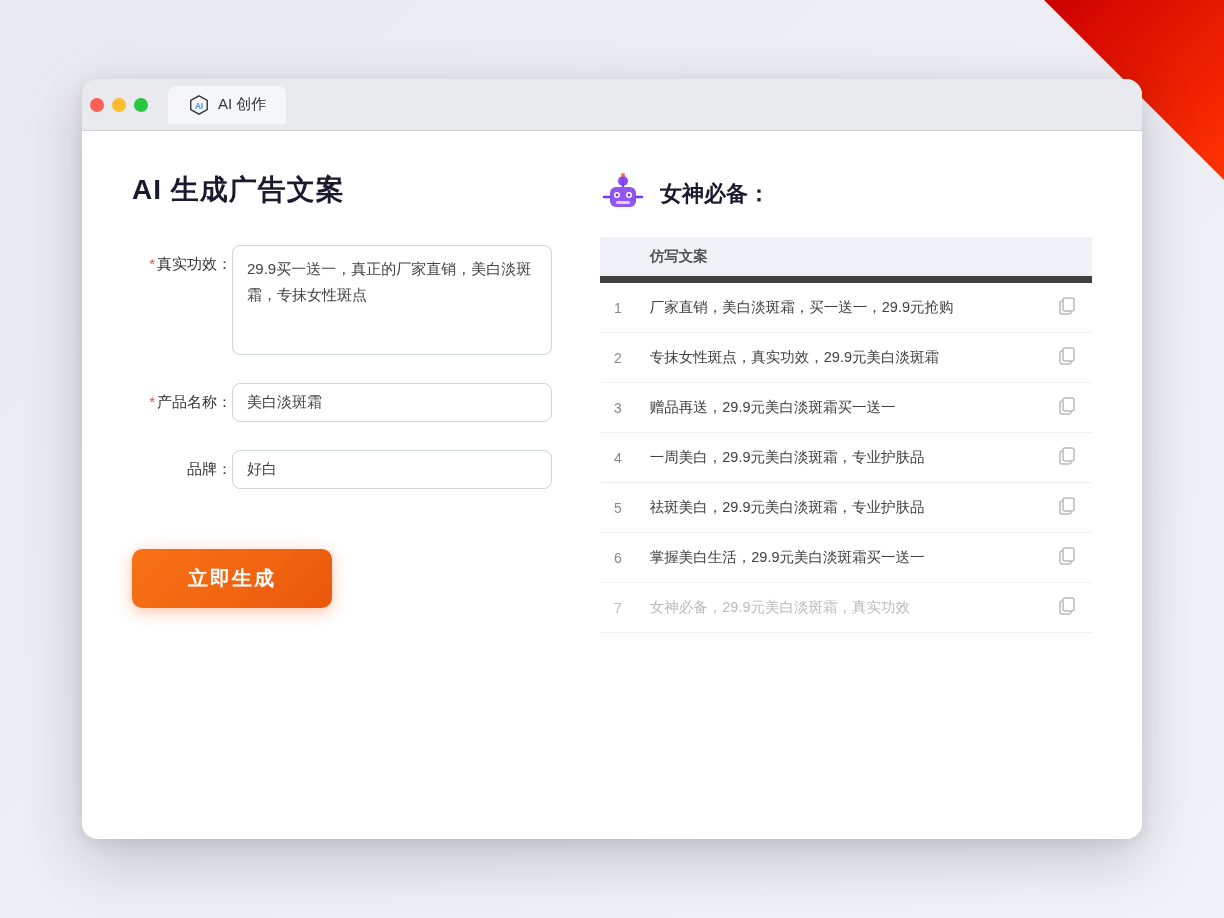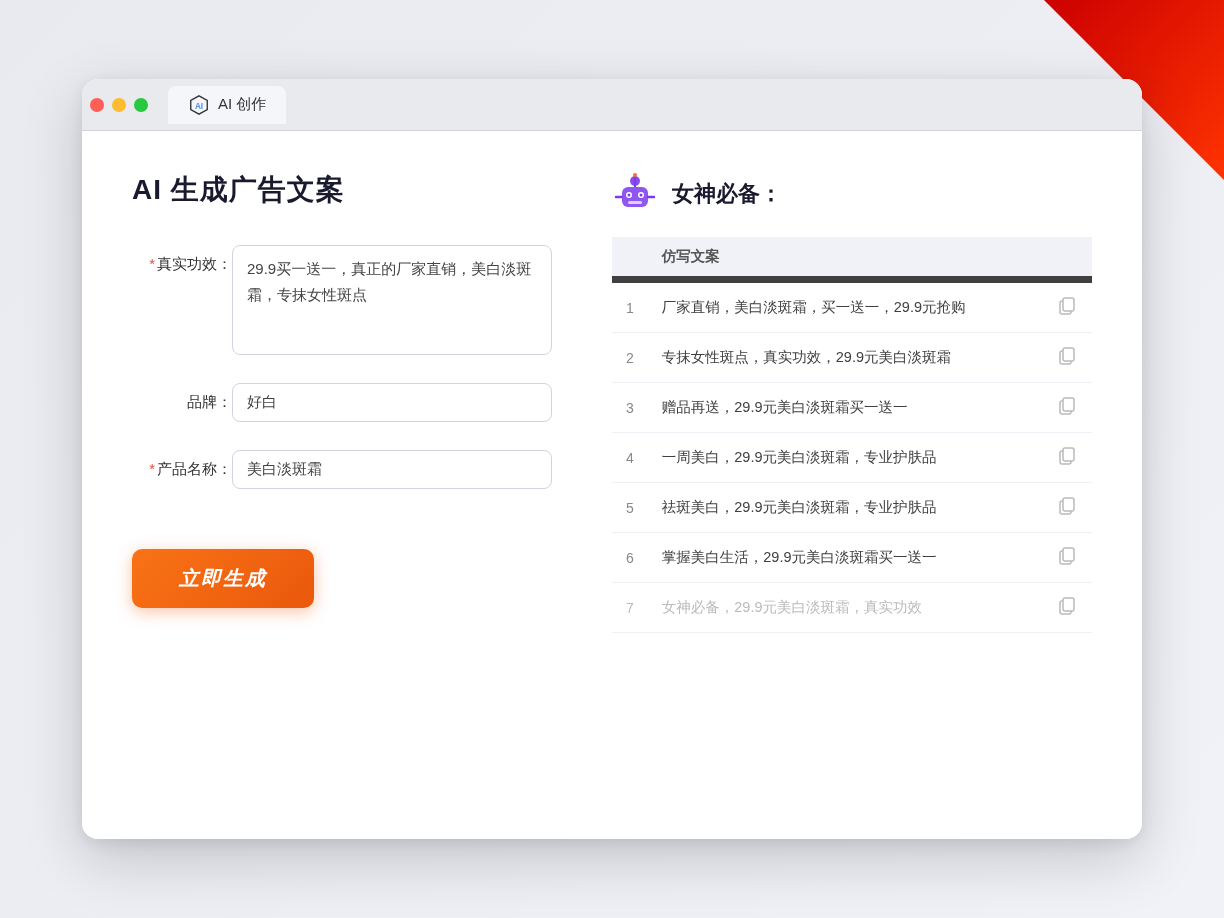--- a/index.html
+++ b/index.html
@@ -81,21 +81,21 @@
       height: 22px;
     }
 
     
     .browser-body {
       height: calc(760px - 52px);
       background: #fff;
       display: flex;
       flex-direction: row;
       padding: 40px 50px;
-      gap: 60px;
+      gap: 48px;
     }
 
     
     .left-panel {
       flex: 0 0 420px;
       display: flex;
       flex-direction: column;
     }
 
     .page-title {
@@ -155,22 +155,21 @@
       border-radius: 10px;
       padding: 16px 44px;
       font-size: 20px;
       font-weight: 600;
       cursor: pointer;
       margin-top: 32px;
       letter-spacing: 2px;
       box-shadow: 0 4px 16px rgba(234,88,12,0.35);
       transition: opacity 0.2s;
       font-family: inherit;
-      width: 182px;
-      font-style: italic;
+      width: 200px;
     }
 
     
     .right-panel {
       flex: 1;
       display: flex;
       flex-direction: column;
     }
 
     .results-header {
@@ -278,29 +277,29 @@
       <div class="page-title">AI 生成广告文案</div>
 
       <div class="form-group">
         <label class="form-label">
           <span class="required">*</span><span>真实功效：</span>
         </label>
         <textarea class="form-input" style="">29.9买一送一，真正的厂家直销，美白淡斑霜，专抹女性斑点</textarea>
       </div>
 
       <div class="form-group">
-        <label class="form-label">品牌：</label>
-        <input type="text" class="form-input" value="好白" style="">
-      </div>
-
-      <div class="form-group">
         <label class="form-label">
           <span class="required">*</span><span>产品名称：</span>
         </label>
         <input type="text" class="form-input" value="美白淡斑霜" style="">
+      </div>
+
+      <div class="form-group">
+        <label class="form-label">品牌：</label>
+        <input type="text" class="form-input" value="好白" style="">
       </div>
 
       <button class="submit-btn">立即生成</button>
     </div>
 
     <div class="right-panel">
       <div class="results-header">
 
         <svg class="robot-icon" viewBox="0 0 46 46" fill="none" xmlns="http://www.w3.org/2000/svg">
           <circle cx="23" cy="10" r="5" fill="#7c3aed" opacity="0.9"></circle>

